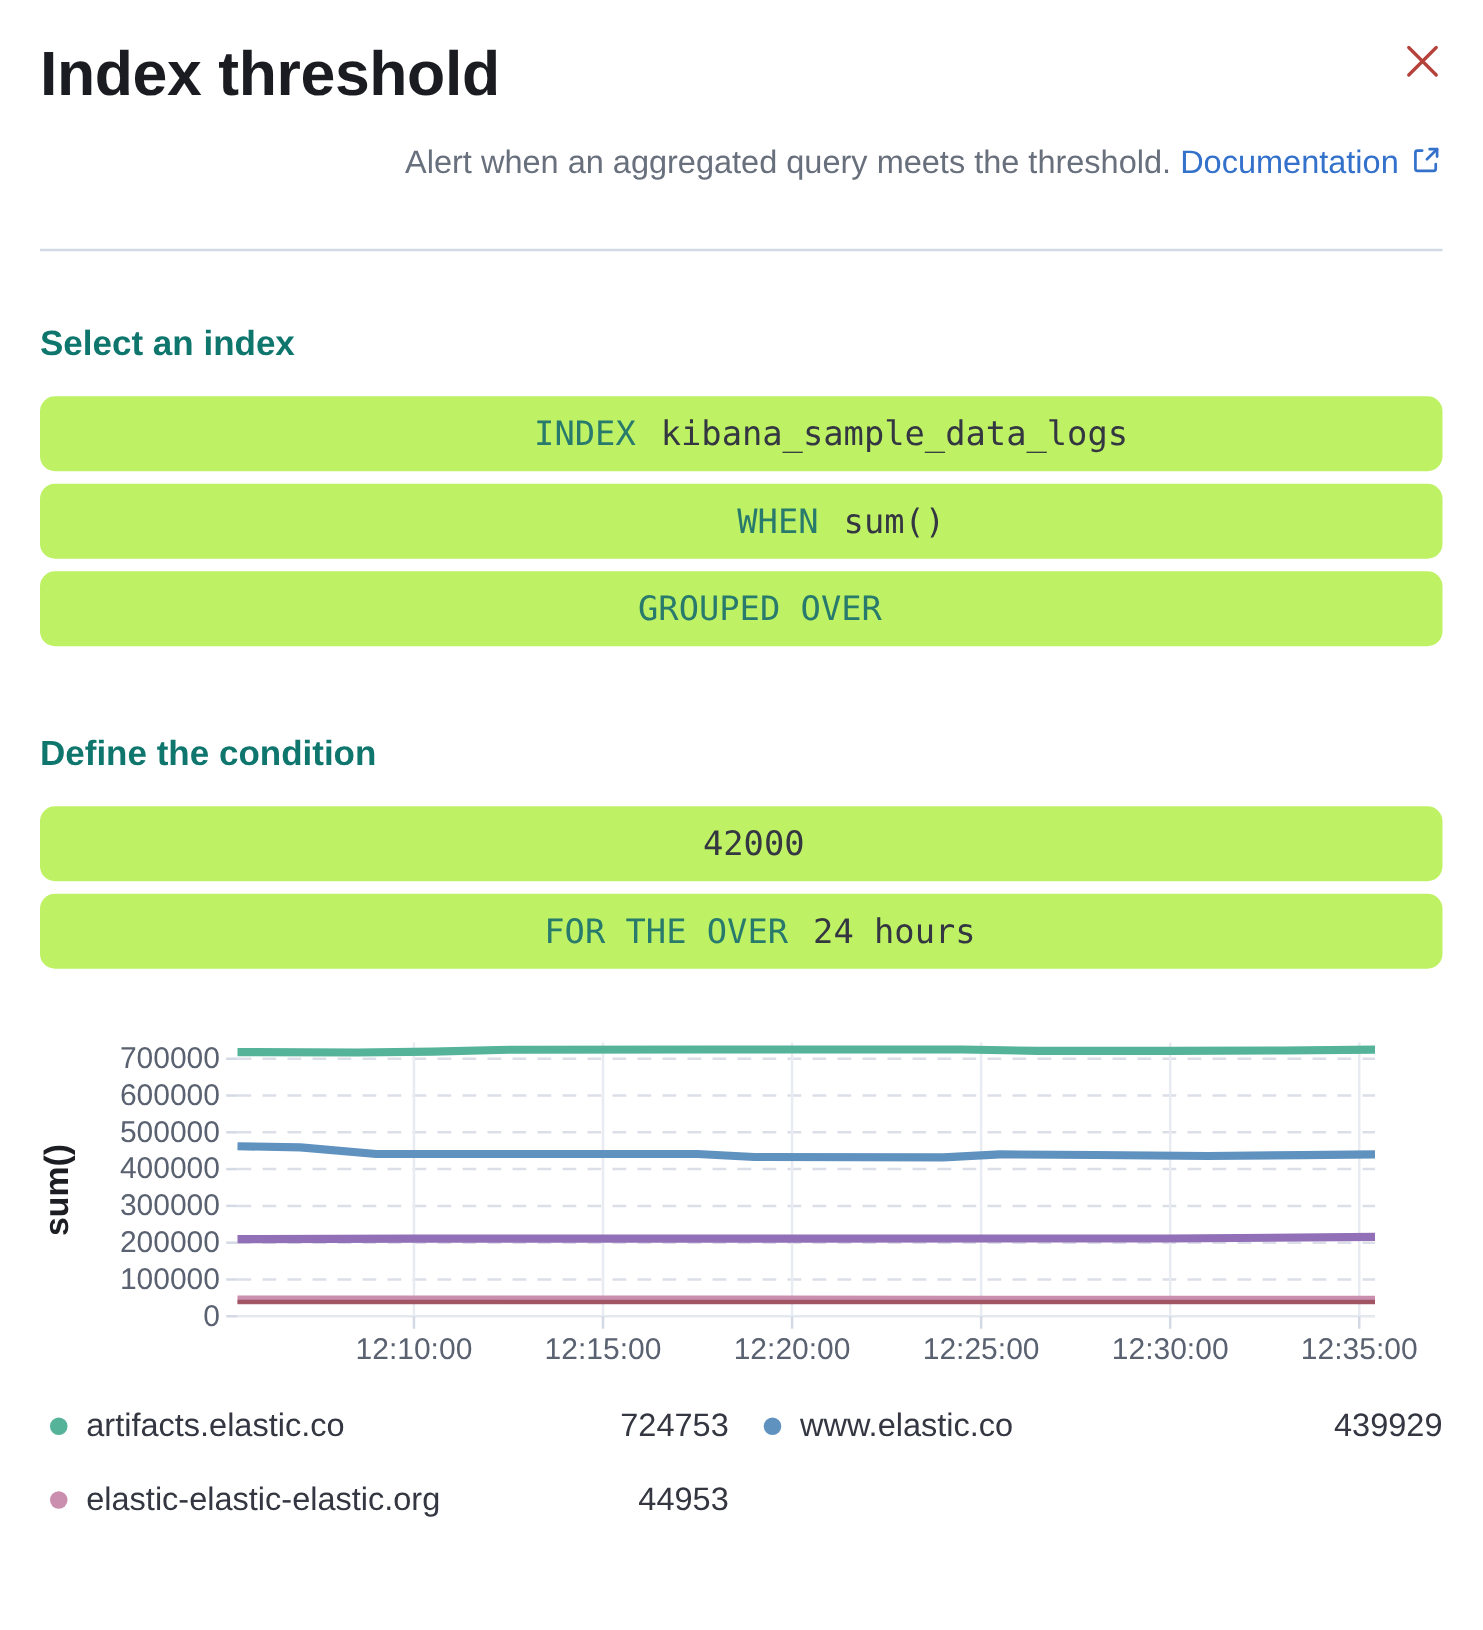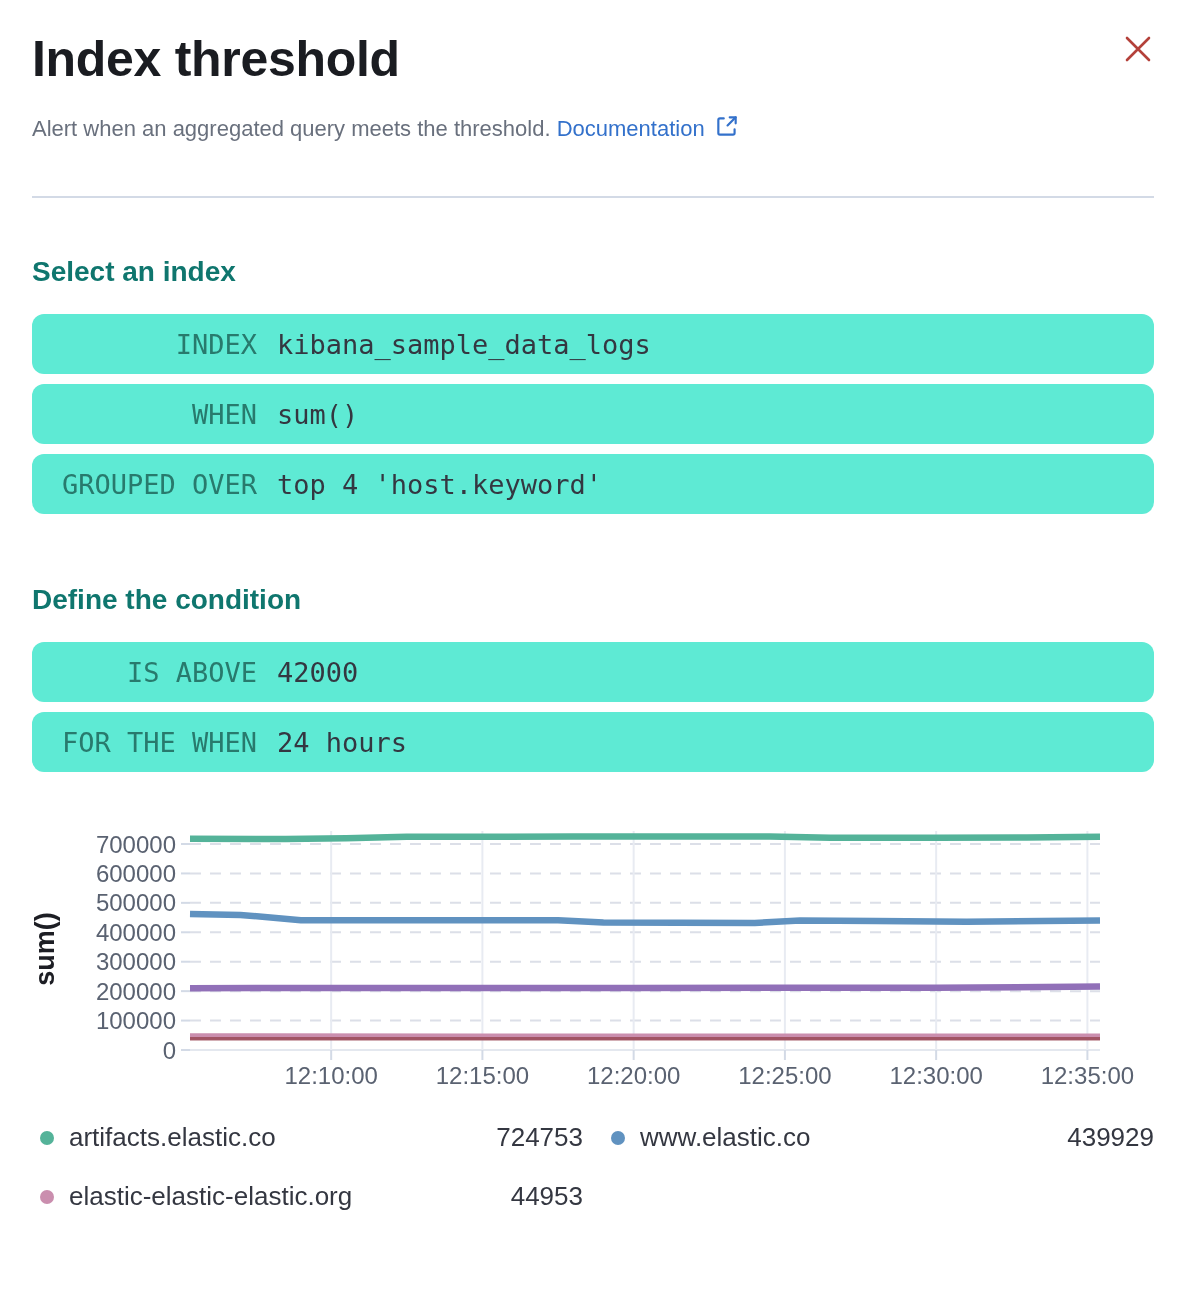--- a/index.html
+++ b/index.html
@@ -17,40 +17,41 @@
   .page-title {
     font-size: 50px; font-weight: 700; color: #1a1c21;
     margin: 0; line-height: 1.25; letter-spacing: -0.3px;
   }
   .close-btn {
     position: absolute; top: 30px; right: 28px;
     width: 40px; height: 40px;
     background: none; border: none; padding: 4px; cursor: pointer;
   }
   .subtitle {
-    margin-top: 22px; font-size: 22px; color: #69707d; line-height: 1.3;
+    margin-top: 22px; font-size: 26px; color: #69707d; line-height: 1.3; text-align: right;
   }
   .doc-link { color: #3371cb; text-decoration: none; cursor: pointer; }
   .ext-icon { display: inline-block; vertical-align: -3px; margin-left: 9px; }
 
   .divider { border: none; border-top: 2px solid #d3dae6; margin: 50px 0 0 0; }
 
   .section-heading {
     font-size: 28px; font-weight: 700; color: #0f766e; margin: 0;
   }
   .heading-select { margin-top: 58px; }
   .heading-condition { margin-top: 70px; }
 
   .expr-list { margin-top: 26px; }
   .expr-row {
     display: flex; align-items: center;
-    height: 60px; background: #5eead4; border-radius: 12px;
+    height: 60px; background: #bef264; border-radius: 12px;
     margin-bottom: 10px; cursor: pointer;
     font-family: "DejaVu Sans Mono", "Liberation Mono", monospace;
     font-size: 27px;
+    justify-content: center;
   }
   .expr-kw { width: 225px; text-align: right; color: #287a6d; white-space: pre; flex: none; }
   .expr-val { margin-left: 20px; color: #343741; white-space: pre; }
 
   .chart-wrap { position: relative; margin: 34px -32px 0 -32px; height: 300px; }
   #chart { display: block; }
   .y-axis-title {
     position: absolute; left: -63px; top: 126px; width: 220px; height: 34px;
     text-align: center; transform: rotate(-90deg);
     font-size: 27px; font-weight: 700; color: #1d1e24;
@@ -97,33 +98,31 @@
     <div class="expr-row">
       <span class="expr-kw">INDEX</span>
       <span class="expr-val">kibana_sample_data_logs</span>
     </div>
     <div class="expr-row">
       <span class="expr-kw">WHEN</span>
       <span class="expr-val">sum()</span>
     </div>
     <div class="expr-row">
       <span class="expr-kw">GROUPED OVER</span>
-      <span class="expr-val">top 4 'host.keyword'</span>
     </div>
   </div>
 
   <h2 class="section-heading heading-condition">Define the condition</h2>
 
   <div class="expr-list">
     <div class="expr-row">
-      <span class="expr-kw">IS ABOVE</span>
       <span class="expr-val">42000</span>
     </div>
     <div class="expr-row">
-      <span class="expr-kw">FOR THE WHEN</span>
+      <span class="expr-kw">FOR THE OVER</span>
       <span class="expr-val">24 hours</span>
     </div>
   </div>
 
   <div class="chart-wrap">
     <div class="y-axis-title">sum()</div>
     <svg id="chart" width="1186" height="300" viewBox="0 0 1186 300">
         <line x1="190" y1="244" x2="1100" y2="244" stroke="#e4e8ef" stroke-width="2"></line>
         <line x1="181" y1="244" x2="190" y2="244" stroke="#d3dae6" stroke-width="2"></line>
         <text x="176" y="244" text-anchor="end" dominant-baseline="central" fill="#5a6271" font-size="24" font-family="Liberation Sans, sans-serif">0</text>

